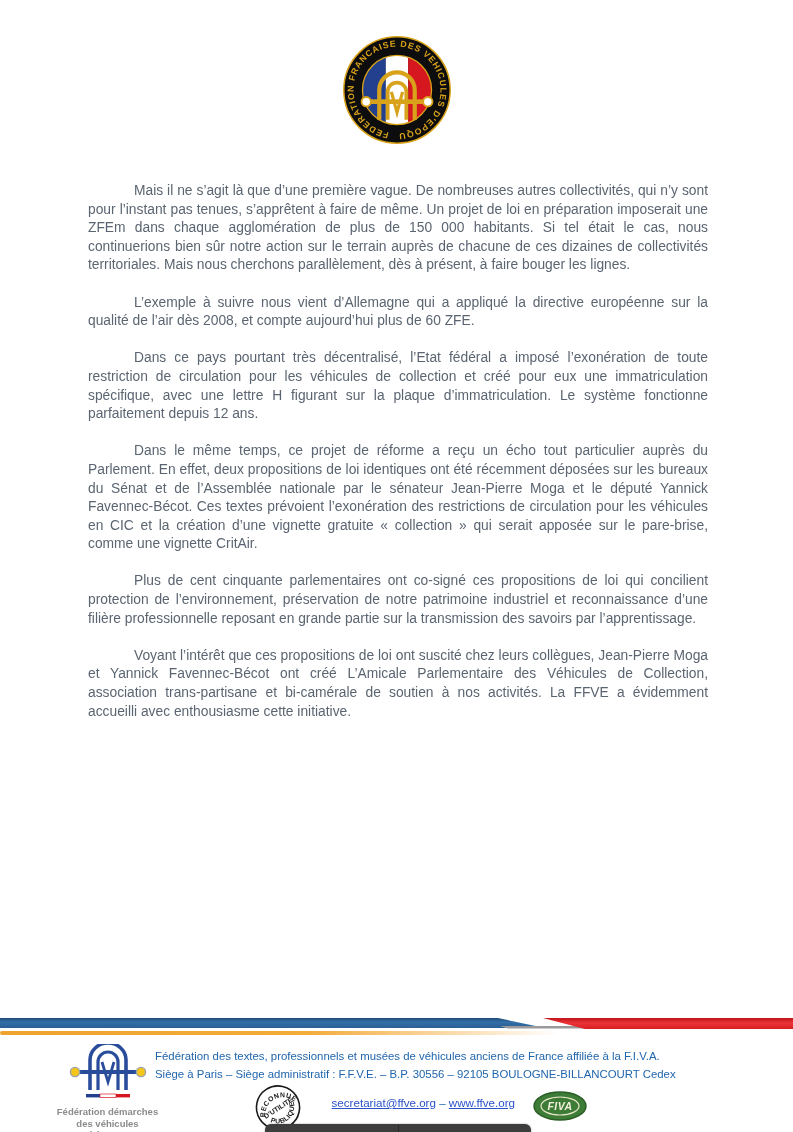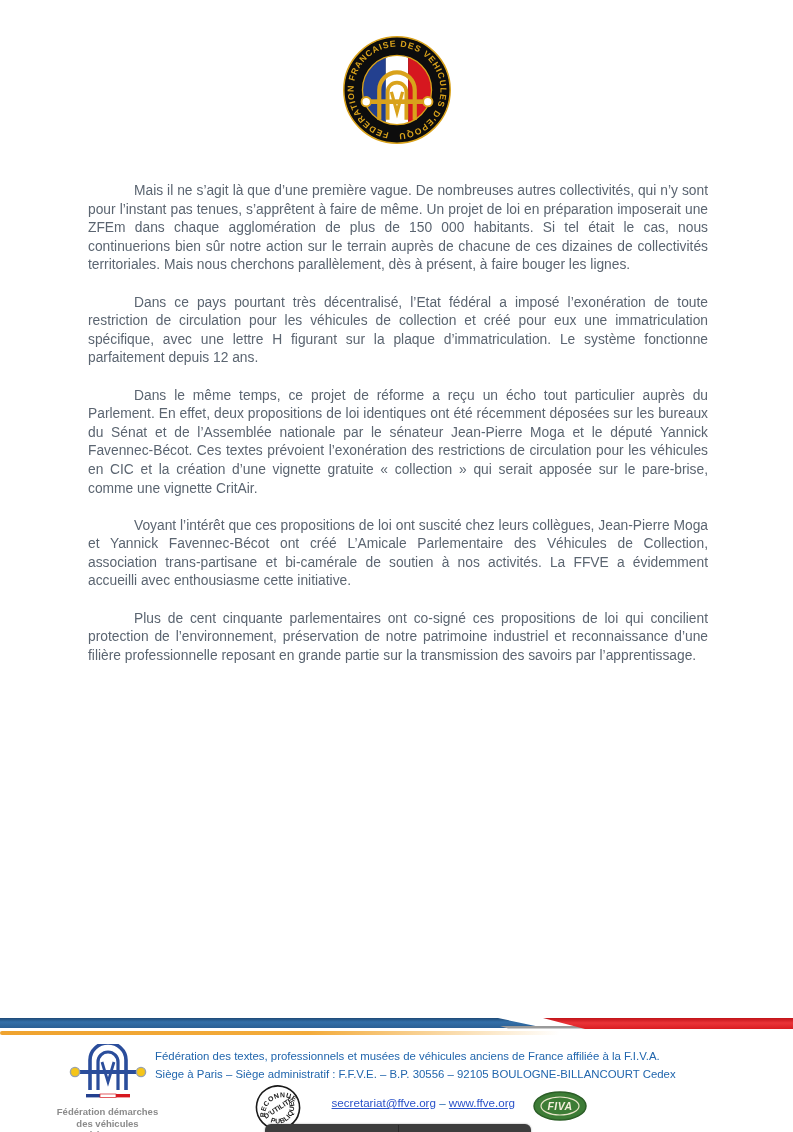--- a/index.html
+++ b/index.html
@@ -131,24 +131,25 @@
         <path d="M54 62 L60 84 L66 62" fill="none" stroke="#d9a21b" stroke-width="3.4"></path>
         <rect x="26" y="70" width="68" height="5" fill="#d9a21b"></rect>
         <circle cx="27" cy="72.5" r="5" fill="#ffffff" stroke="#d9a21b" stroke-width="2"></circle>
         <circle cx="93" cy="72.5" r="5" fill="#ffffff" stroke="#d9a21b" stroke-width="2"></circle>
       </g>
     </svg>
   </div>
 
   <div class="body-text">
       <p>Mais il ne s’agit là que d’une première vague. De nombreuses autres collectivités, qui n’y sont pour l’instant pas tenues, s’apprêtent à faire de même. Un projet de loi en préparation imposerait une ZFEm dans chaque agglomération de plus de 150 000 habitants. Si tel était le cas, nous continuerions bien sûr notre action sur le terrain auprès de chacune de ces dizaines de collectivités territoriales. Mais nous cherchons parallèlement, dès à présent, à faire bouger les lignes.</p>
+      <p>L’exemple à suivre nous vient d’Allemagne qui a appliqué la directive européenne sur la qualité de l’air dès 2008, et compte aujourd’hui plus de 60 ZFE.</p>
       <p>Dans ce pays pourtant très décentralisé, l’Etat fédéral a imposé l’exonération de toute restriction de circulation pour les véhicules de collection et créé pour eux une immatriculation spécifique, avec une lettre H figurant sur la plaque d’immatriculation. Le système fonctionne parfaitement depuis 12 ans.</p>
       <p>Dans le même temps, ce projet de réforme a reçu un écho tout particulier auprès du Parlement. En effet, deux propositions de loi identiques ont été récemment déposées sur les bureaux du Sénat et de l’Assemblée nationale par le sénateur Jean-Pierre Moga et le député Yannick Favennec-Bécot. Ces textes prévoient l’exonération des restrictions de circulation pour les véhicules en CIC et la création d’une vignette gratuite « collection » qui serait apposée sur le pare-brise, comme une vignette CritAir.</p>
+      <p>Plus de cent cinquante parlementaires ont co-signé ces propositions de loi qui concilient protection de l’environnement, préservation de notre patrimoine industriel et reconnaissance d’une filière professionnelle reposant en grande partie sur la transmission des savoirs par l’apprentissage.</p>
       <p>Voyant l’intérêt que ces propositions de loi ont suscité chez leurs collègues, Jean-Pierre Moga et Yannick Favennec-Bécot ont créé L’Amicale Parlementaire des Véhicules de Collection, association trans-partisane et bi-camérale de soutien à nos activités. La FFVE a évidemment accueilli avec enthousiasme cette initiative.</p>
-      <p>Plus de cent cinquante parlementaires ont co-signé ces propositions de loi qui concilient protection de l’environnement, préservation de notre patrimoine industriel et reconnaissance d’une filière professionnelle reposant en grande partie sur la transmission des savoirs par l’apprentissage.</p>
     </div>
 
   <div class="stripe">
     <div class="stripe-blue"></div>
     <div class="stripe-gray"></div>
     <div class="stripe-red"></div>
     <div class="stripe-gold"></div>
   </div>
 
   <div class="footer-logo">

